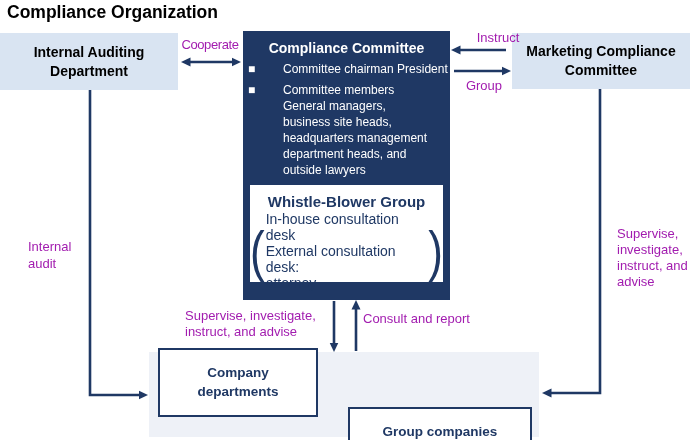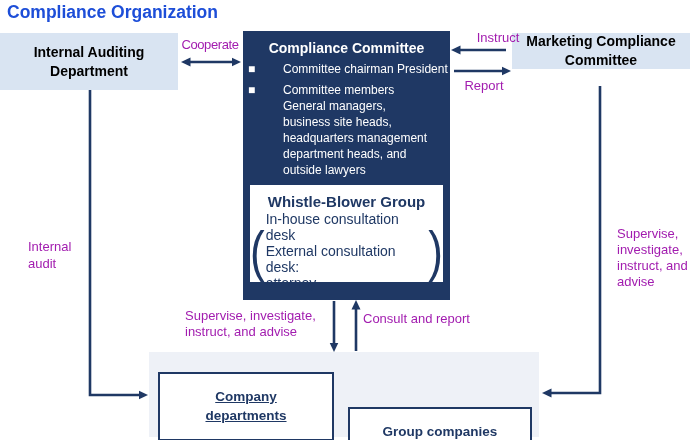--- a/index.html
+++ b/index.html
@@ -1,25 +1,25 @@
 <!DOCTYPE html>
 <html><head>
 <meta charset="utf-8">
 <style>
   html,body{margin:0;padding:0;background:#fff;}
   .stage{position:relative;width:690px;height:440px;background:#ffffff;overflow:hidden;
          font-family:"Liberation Sans",sans-serif;}
   .stage *{box-sizing:border-box;}
-  .page-title{position:absolute;left:7px;top:2px;font-size:17.5px;font-weight:bold;color:#1d4ed8;}
+  .page-title{position:absolute;left:7px;top:2px;font-size:17.5px;font-weight:bold;color:#000000;}
   svg.connectors{position:absolute;left:0;top:0;pointer-events:none;}
 
   .box-light{position:absolute;background:#d9e4f2;display:flex;align-items:center;justify-content:center;
              text-align:center;font-weight:bold;font-size:14px;color:#000000;line-height:1.35;white-space:pre-line;}
   .box-internal{left:0;top:33px;width:178px;height:57px;}
-  .box-marketing{left:512px;top:33px;width:178px;height:36px;}
+  .box-marketing{left:512px;top:33px;width:178px;height:56px;}
 
   .lbl{position:absolute;font-size:13px;color:#a21caf;line-height:16px;white-space:pre-line;}
   .lbl-cooperate{left:178px;top:37px;width:64px;text-align:center;letter-spacing:-0.4px;}
   .lbl-instruct{left:472px;top:30px;width:52px;text-align:center;}
   .lbl-report{left:458px;top:78px;width:52px;text-align:center;}
   .lbl-internal-audit{left:28px;top:238px;line-height:17px;}
   .lbl-supervise-left{left:185px;top:308px;}
   .lbl-consult{left:363px;top:311px;}
   .lbl-supervise-right{left:617px;top:226px;}
 
@@ -32,21 +32,21 @@
   .box-whistle{position:absolute;left:250px;top:185px;width:193px;height:97px;background:#fff;color:#1f3864;}
   .wb-title{margin-top:8px;text-align:center;font-size:15px;font-weight:bold;}
   .paren-row{display:flex;align-items:center;justify-content:center;margin-top:1px;}
   .paren{font-size:44px;line-height:48px;color:#1f3864;transform:scaleY(1.28);font-weight:normal;}
   .paren-lines{font-size:14px;line-height:16px;text-align:left;white-space:pre-line;margin:0 1px;}
 
   .bottom-panel{position:absolute;left:149px;top:352px;width:390px;height:85px;background:#eef1f7;}
   .box-outline{position:absolute;background:#fff;border:2px solid #1f3864;display:flex;align-items:center;
                justify-content:center;text-align:center;font-weight:bold;font-size:13.5px;color:#1f3864;
                line-height:1.4;white-space:pre-line;}
-  .box-company{left:158px;top:372px;width:176px;height:69px;text-decoration:underline;}
+  .box-company{left:158px;top:348px;width:160px;height:69px;}
   .box-group{left:348px;top:360px;width:184px;height:69px;margin-top:47px;}
 </style>
 </head>
 <body>
 
 <div class="stage">
 
   <div class="page-title">Compliance Organization</div>
 
   <svg class="connectors" width="690" height="440" viewBox="0 0 690 440">
@@ -68,21 +68,21 @@
   </svg>
 
   <div class="box-light box-internal">Internal Auditing
 Department</div>
 
   <div class="box-light box-marketing">Marketing Compliance
 Committee</div>
 
   <div class="lbl lbl-cooperate">Cooperate</div>
   <div class="lbl lbl-instruct">Instruct</div>
-  <div class="lbl lbl-report">Report</div>
+  <div class="lbl lbl-report">Group</div>
   <div class="lbl lbl-internal-audit">Internal
 audit</div>
   <div class="lbl lbl-supervise-left">Supervise, investigate,
 instruct, and advise</div>
   <div class="lbl lbl-consult">Consult and report</div>
   <div class="lbl lbl-supervise-right">Supervise,
 investigate,
 instruct, and
 advise</div>
 

